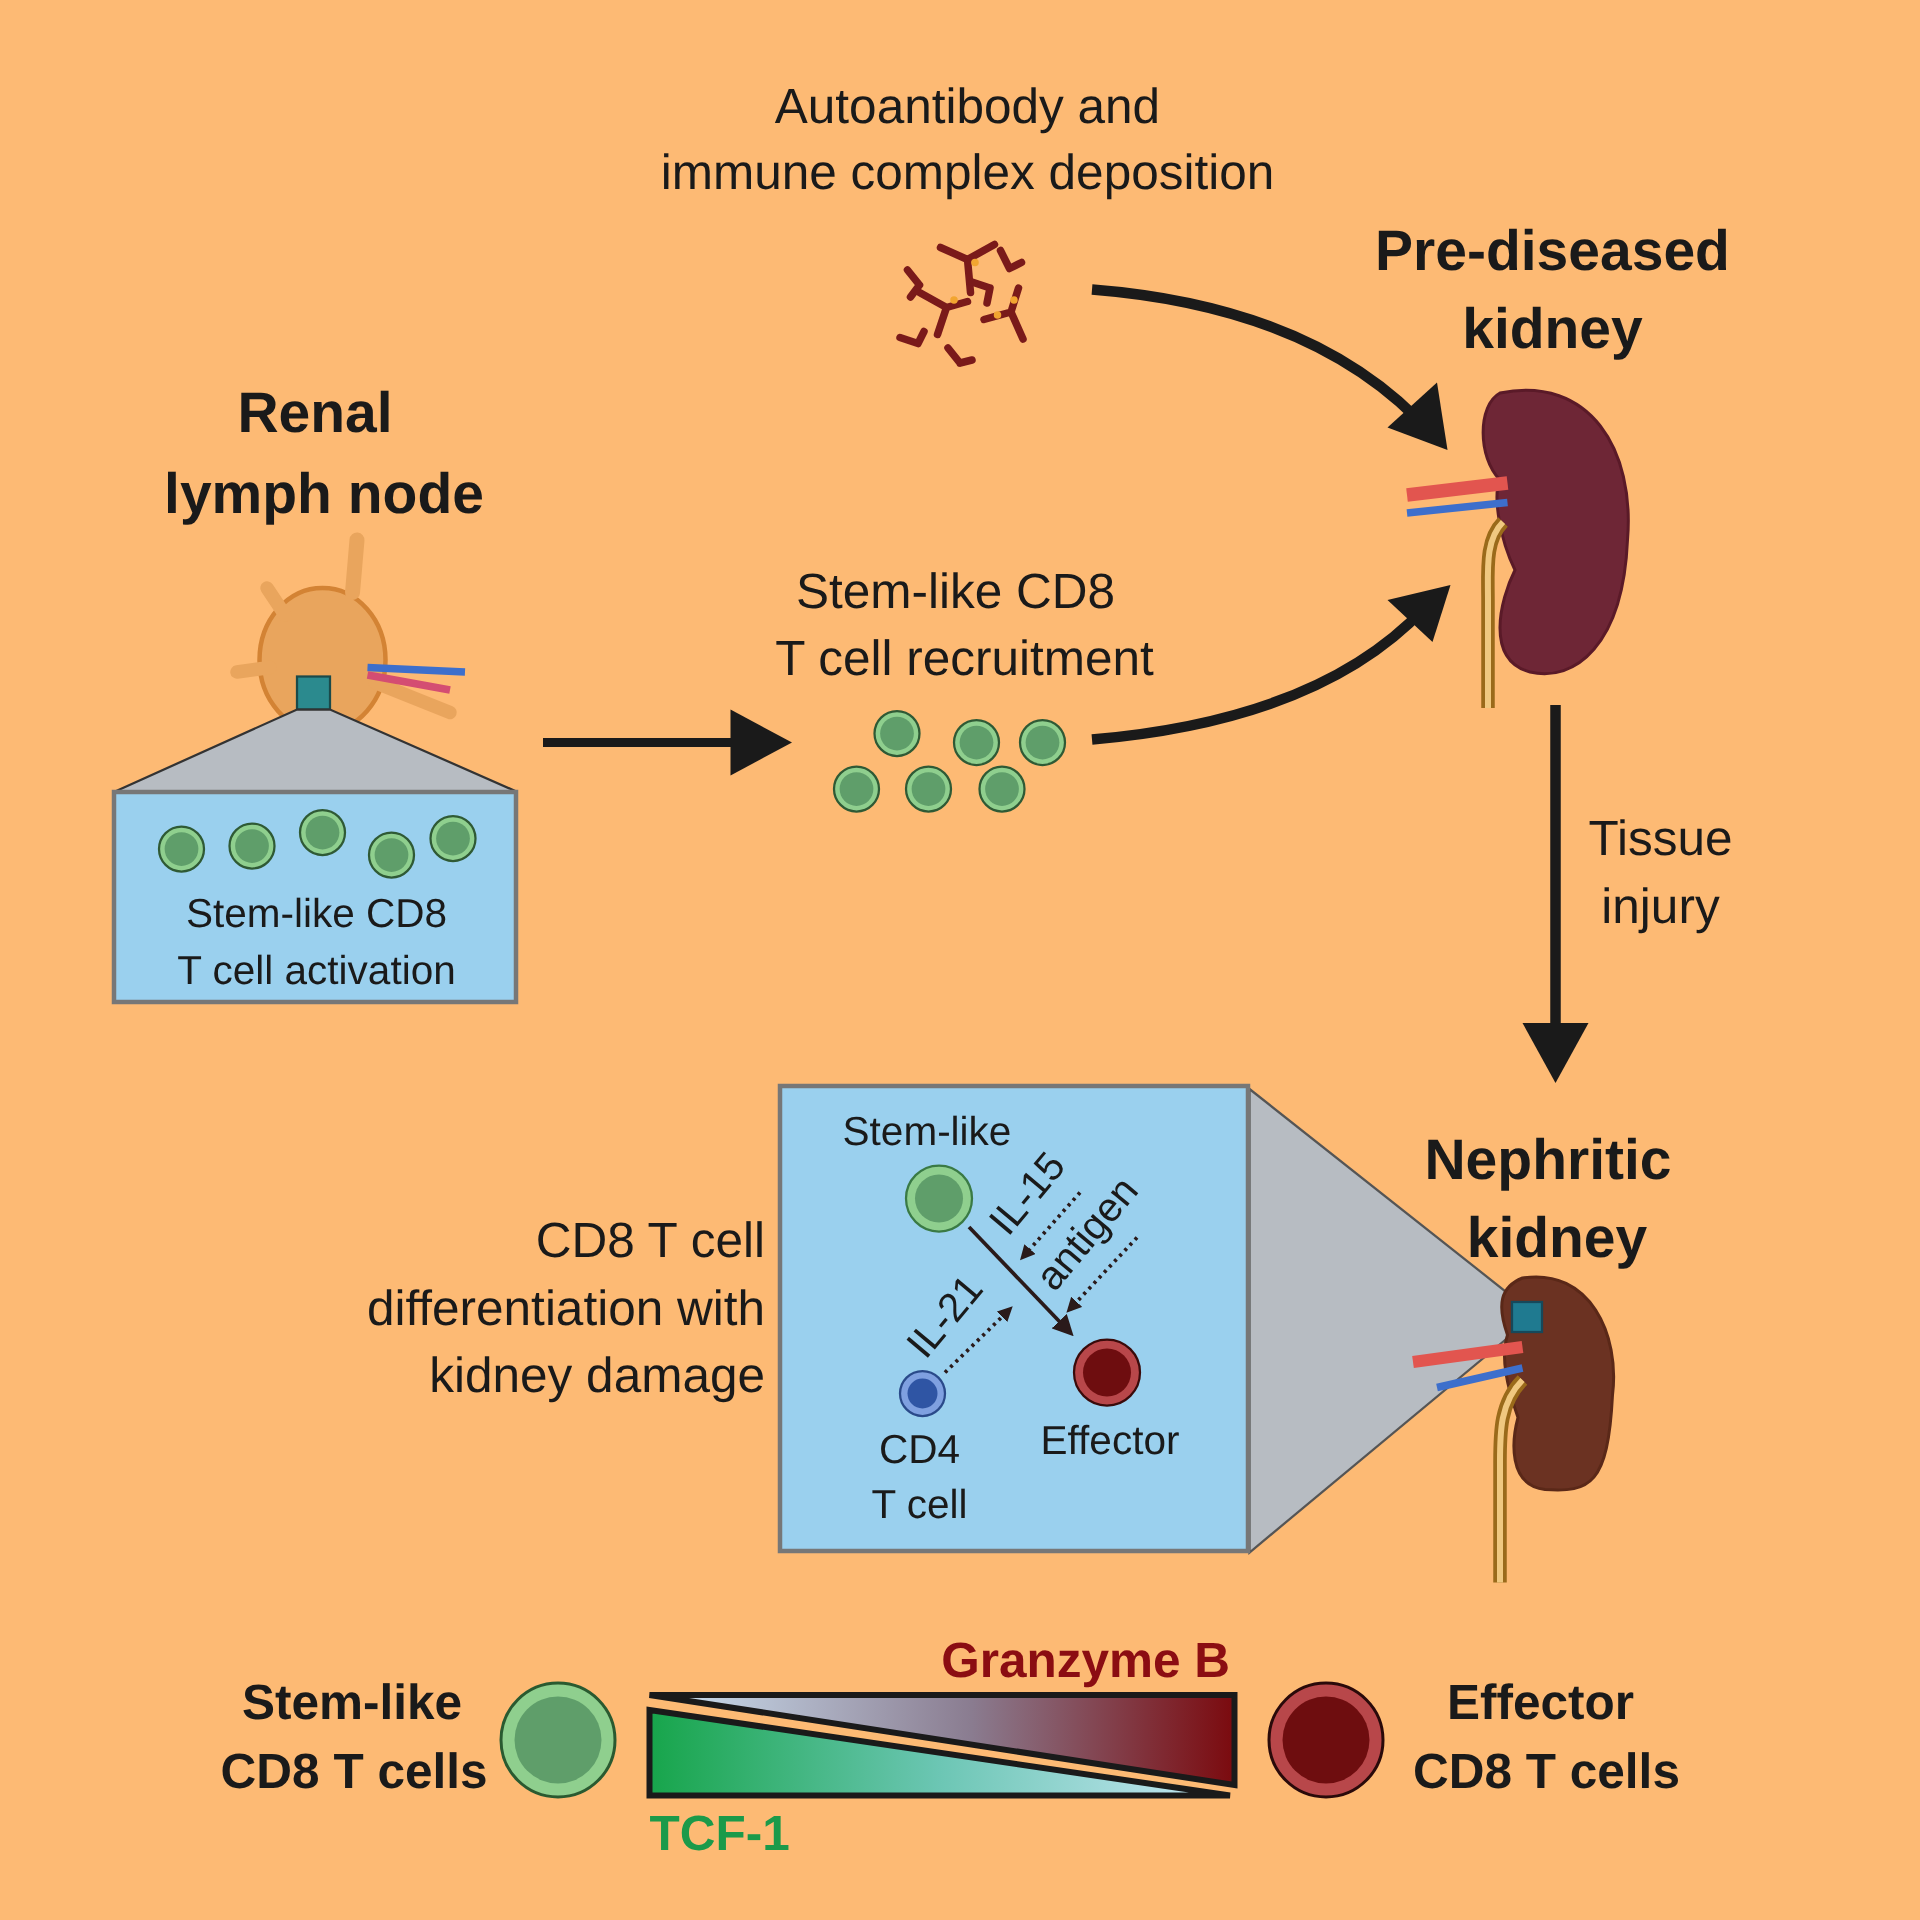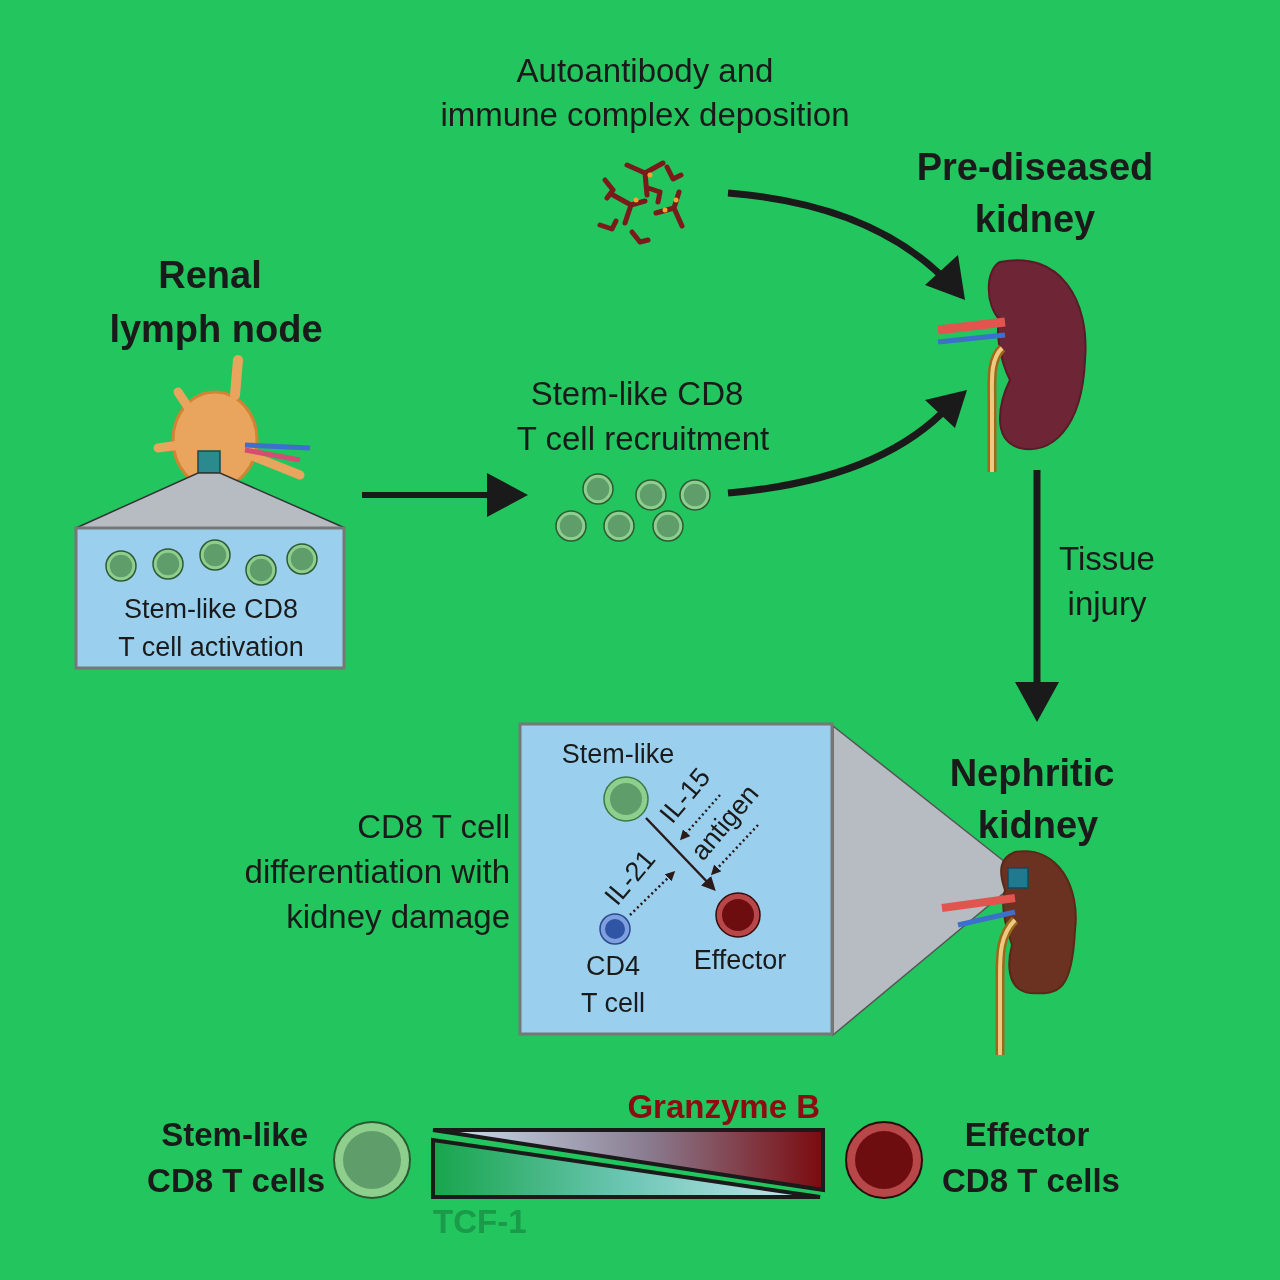--- a/index.html
+++ b/index.html
@@ -1,16 +1,16 @@
 <!DOCTYPE html>
 <html><head>
 <meta charset="utf-8">
 <style>
   html,body{margin:0;padding:0;background:#dcedf9;}
-  #stage{position:relative;width:1280px;height:1280px;background:#22c55e;overflow:hidden;}
+  #stage{position:relative;width:1280px;height:1280px;background:#fdba74;overflow:hidden;}
   svg{position:absolute;left:0;top:0;}
   .t{font-family:"Liberation Sans",sans-serif;fill:#1a1a1a;}
   .reg{font-size:33px;}
   .bold{font-weight:bold;font-size:38px;}
   .legend{font-weight:bold;font-size:33px;}
   .inner{font-size:27px;}
 </style>
 </head>
 <body>
 

